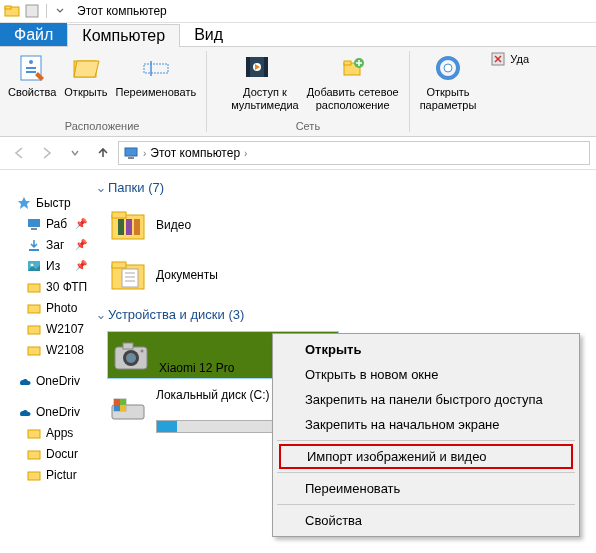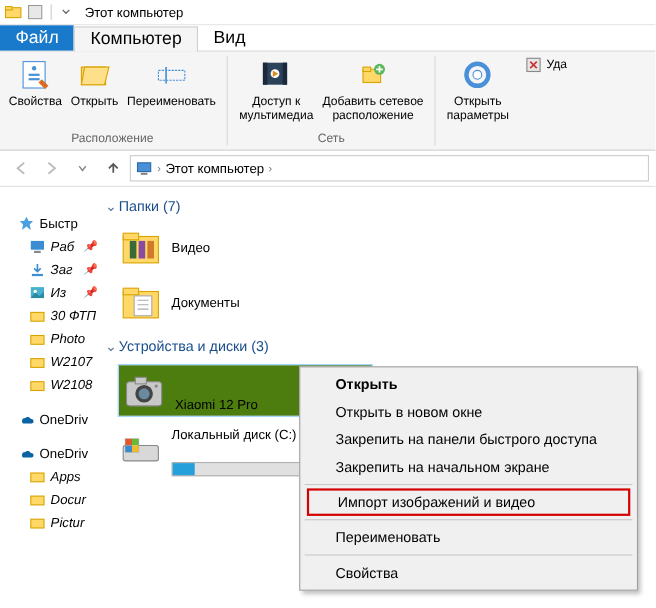--- a/index.html
+++ b/index.html
@@ -34,21 +34,21 @@
   .navbtn { width:26px; height:26px; display:flex; align-items:center; justify-content:center; color:#999; }
   .navbtn.active { color:#555; }
   .addrbox { flex:1; height:24px; border:1px solid #ccc; display:flex; align-items:center; padding:0 4px; gap:4px; font-size:12px; }
   .addrbox .chevR { color:#777; font-size:10px; }
   
   
   .explorer { display:flex; height: calc(553px - 23px - 24px - 90px - 33px); }
   .sidebar { width: 90px; border-right:0; padding:22px 2px 4px 16px; overflow:hidden; }
   .sitem { display:flex; align-items:center; gap:4px; height:21px; font-size:12px; white-space:nowrap; overflow:hidden; }
   .sitem .sico { width:16px; height:16px; flex:none; display:flex; align-items:center; justify-content:center; }
-  .pinned { padding-left:10px;font-style:italic; }
+  .pinned { padding-left:10px; }
   
   .content { flex:1; padding:8px 6px 0 8px; position:relative; }
   .grouphdr { display:flex; align-items:center; color:#1a4e8a; font-size:13px; margin:2px 0 6px -4px; }
   .grouphdr .chev { width:14px; text-align:center; color:#5a7aa0; }
   .items { display:flex; flex-wrap:wrap; gap:10px 30px; padding:4px 0 10px 10px; }
   .item { display:flex; align-items:center; gap:8px; width:230px; }
   .item .bigico { width:40px; height:40px; display:flex; align-items:center; justify-content:center; }
   .item.selected { background:#4d7c0f; outline:1px solid #99d1ff;align-items:flex-end; }
   .drive .meta { display:flex; flex-direction:column; gap:18px; }
   .drive .bar { width:170px; height:13px; border:1px solid #b0b0b0; background:#e0e0e0; position:relative; }
@@ -137,21 +137,21 @@
       <div class="rbtn" style="min-width:76px;">
         <span class="ico">
           <svg width="30" height="30">
               <rect x="3" y="4" width="22" height="20" fill="#2b425b"></rect>
               <rect x="3" y="4" width="4" height="20" fill="#1a2a3a"></rect>
               <rect x="21" y="4" width="4" height="20" fill="#1a2a3a"></rect>
               <circle cx="14" cy="14" r="4" fill="#fff"></circle>
               <path d="M12 11 L17 14 L12 17 Z" fill="#e08a1f"></path>
             </svg>
         </span>
-        <span style="white-space:pre-line;">Доступ к
+        <span style="white-space:pre-line;margin-left:14px;">Доступ к
 мультимедиа</span>
       </div>
       <div class="rbtn" style="min-width:98px;">
         <span class="ico">
           <svg width="30" height="30">
               <rect x="6" y="10" width="16" height="12" fill="#ffd868" stroke="#d9a400"></rect>
               <rect x="6" y="8" width="7" height="4" fill="#ffd868" stroke="#d9a400"></rect>
               <circle cx="21" cy="10" r="5" fill="#5cb85c"></circle>
               <path d="M21 7 v6 M18 10 h6" stroke="#fff" stroke-width="1.5"></path>
             </svg>

